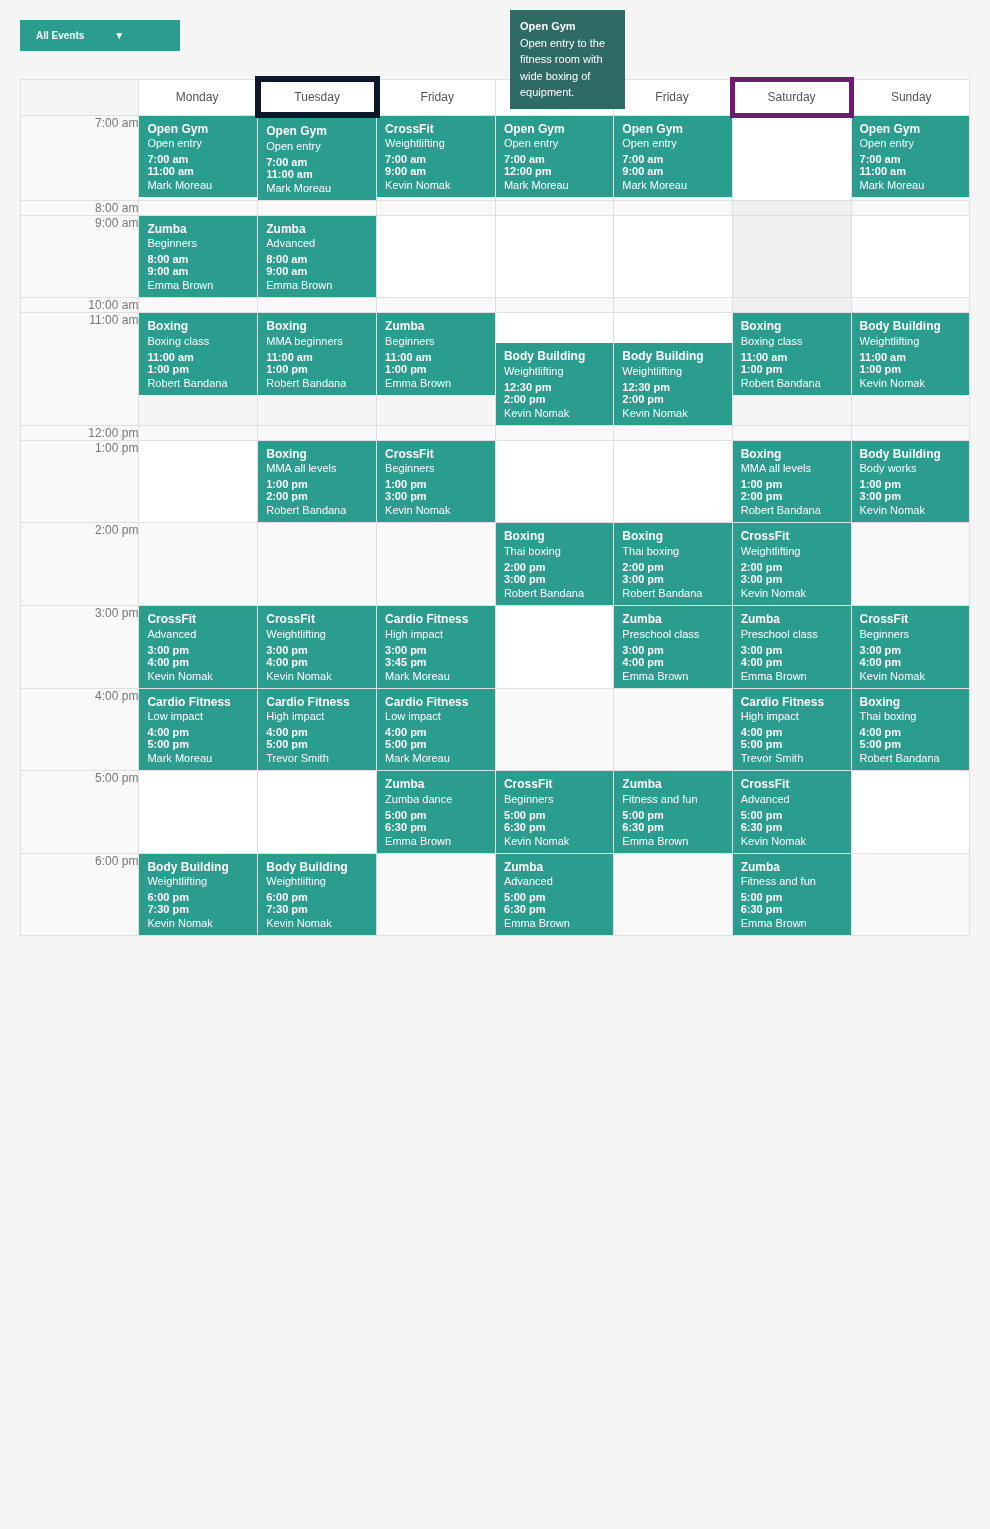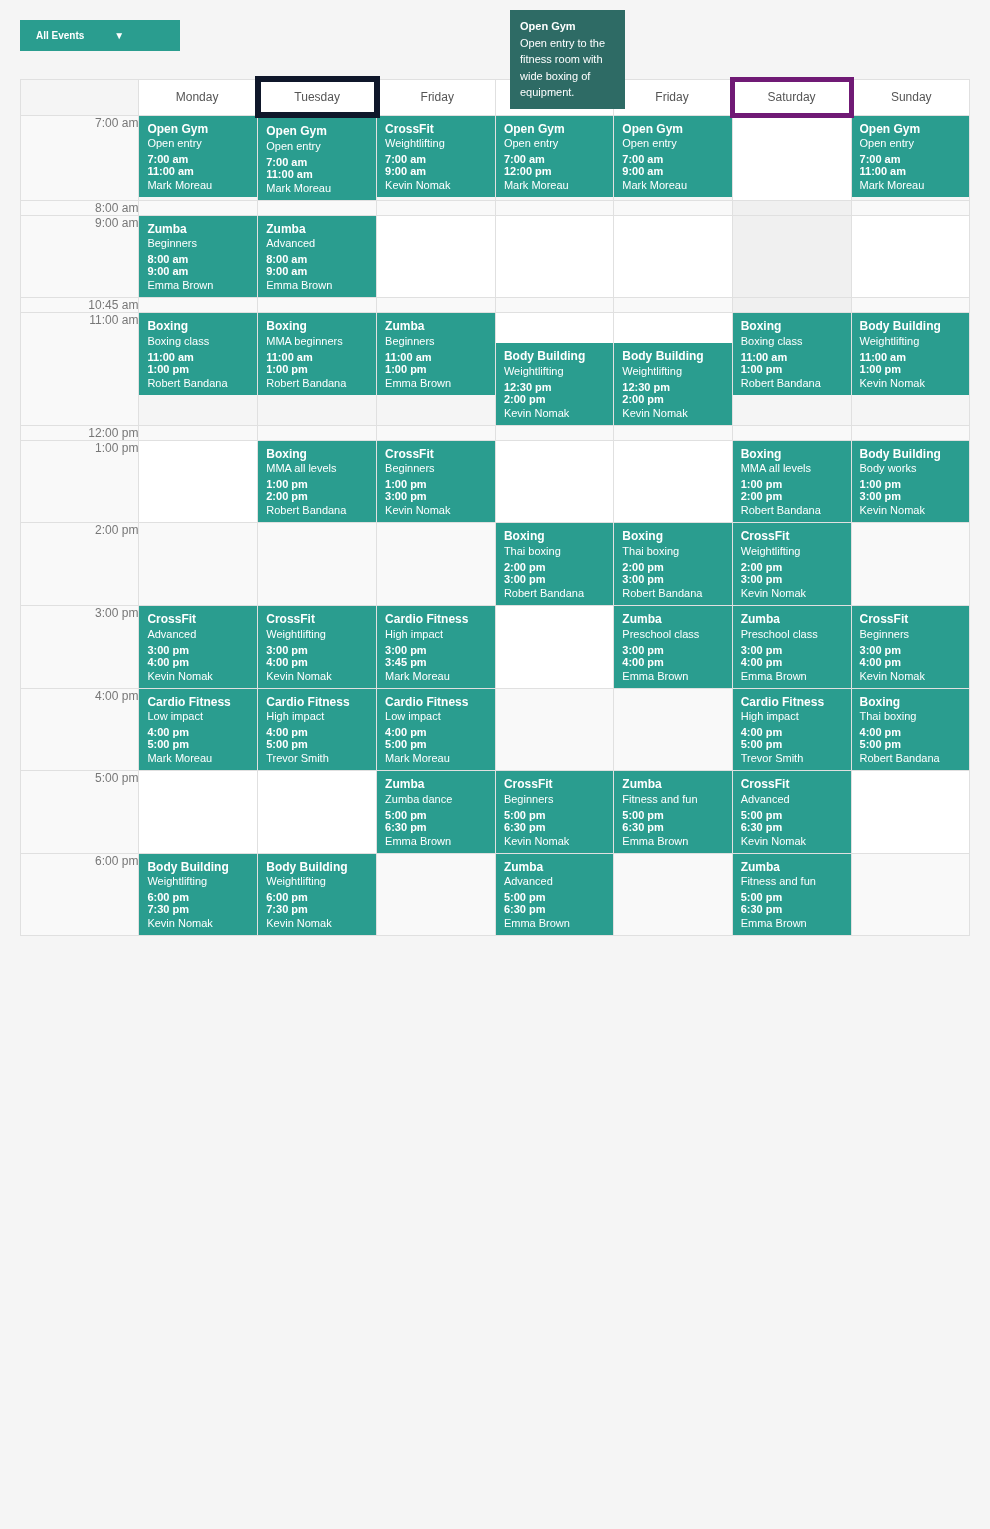--- a/index.html
+++ b/index.html
@@ -147,21 +147,21 @@
           </div>
         </td>
         <td style="background:white; border:1px solid #e0e0e0;"></td>
         <td style="background:white; border:1px solid #e0e0e0;"></td>
         <td style="background:white; border:1px solid #e0e0e0;"></td>
         <td style="background:#f0f0f0; border:1px solid #e0e0e0;"></td>
         <td style="background:white; border:1px solid #e0e0e0;"></td>
       </tr>
 
       <tr style="background:#f9f9f9;">
-        <td class="time-cell">10:45 am</td>
+        <td class="time-cell">10:00 am</td>
         <td style="background:#f9f9f9; border:1px solid #e0e0e0;"></td>
         <td style="background:#f9f9f9; border:1px solid #e0e0e0;"></td>
         <td style="background:#f9f9f9; border:1px solid #e0e0e0;"></td>
         <td style="background:#f9f9f9; border:1px solid #e0e0e0;"></td>
         <td style="background:#f9f9f9; border:1px solid #e0e0e0;"></td>
         <td style="background:#f0f0f0; border:1px solid #e0e0e0;"></td>
         <td style="background:#f9f9f9; border:1px solid #e0e0e0;"></td>
       </tr>
 
       <tr>

